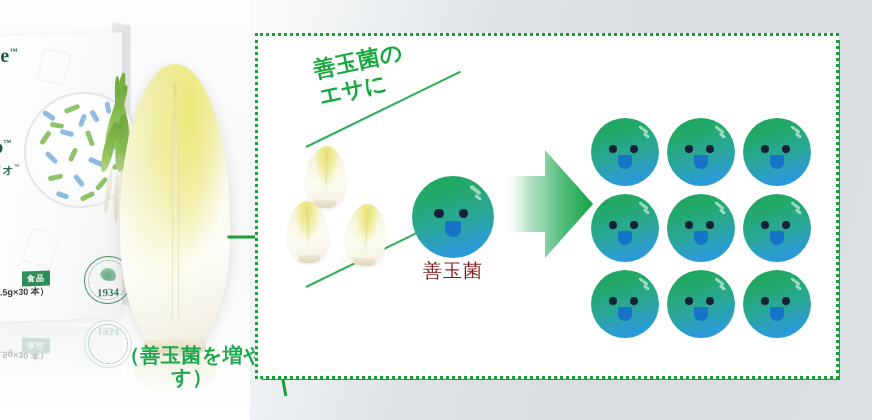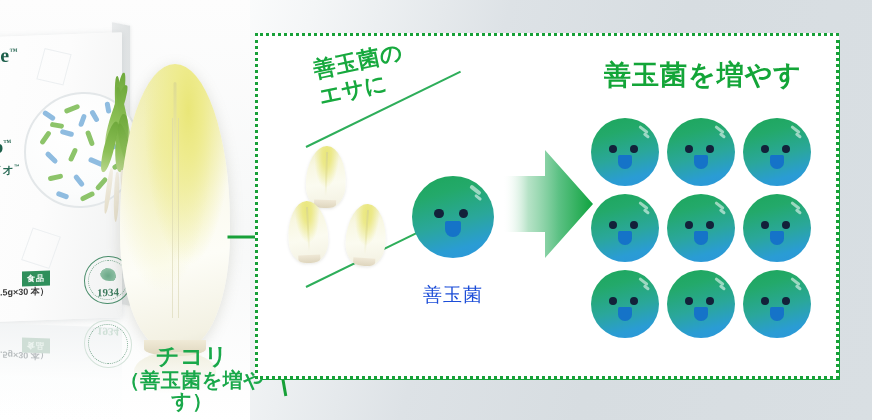--- a/index.html
+++ b/index.html
@@ -210,21 +210,21 @@
   }
   .microbe .sh1,.microbe .sh2{
     position:absolute;background:rgba(255,255,255,.55);border-radius:4px;
     transform:rotate(38deg);
   }
   .microbe .sh1{left:69%;top:15%;width:16%;height:4.5%;}
   .microbe .sh2{left:76%;top:24%;width:10%;height:4%;}
 
   .lbl-zendama{
     position:absolute;left:403px;top:253px;width:100px;text-align:center;
-    color:#1d4ed8;font-size:19px;font-weight:400;letter-spacing:1px;margin-top:24px;
+    color:#7f1d1d;font-size:19px;font-weight:400;letter-spacing:1px;
   }
 
   .arrow{position:absolute;left:500px;top:148px;width:90px;height:110px;}
 
   .head-right{
     position:absolute;left:585px;top:56px;width:230px;text-align:center;
     color:#13a538;font-weight:700;font-size:27px;letter-spacing:1px;
   }
 
   .grid{position:absolute;left:588px;top:118px;width:222px;height:222px;}
@@ -334,21 +334,20 @@
         position:absolute;left:24px;bottom:-2px;width:62px;height:16px;
         background:linear-gradient(180deg,#f0ead7 0%,#ded6bd 100%);
         border-radius:0 0 46% 46%;"></div>
     <div style="
         position:absolute;left:14px;top:288px;width:82px;height:42px;
         background:linear-gradient(180deg,rgba(238,236,216,.75) 0%,rgba(252,252,246,0) 100%);
         border-radius:46% 46% 50% 50%;"></div>
   </div>
 
   <div class="lbl-chicory">
-    <span>チコリ</span>
     <span class="sub">（善玉菌を増やす）</span>
   </div>
 
   <svg class="connector" viewBox="0 0 90 185">
     <polyline points="29,22 58,22 86,182" fill="none" stroke="#17a038" stroke-width="3" stroke-dasharray="3 3" stroke-linecap="square"></polyline>
   </svg>
 
   <div class="shadowband"></div>
   <div class="panel">
 
@@ -390,21 +389,20 @@
         <linearGradient id="arrGrad" x1="0" y1="0" x2="1" y2="0">
           <stop offset="0%" stop-color="#ffffff" stop-opacity="0.05"></stop>
           <stop offset="28%" stop-color="#9ed9b4" stop-opacity="0.75"></stop>
           <stop offset="62%" stop-color="#5cc184"></stop>
           <stop offset="100%" stop-color="#0fa33f"></stop>
         </linearGradient>
       </defs>
       <polygon points="0,28 42,28 42,2 90,56 42,110 42,84 0,84" fill="url(#arrGrad)"></polygon>
     </svg>
 
-    <div class="head-right" style="left:330px;top:21px;width:230px;">善玉菌を増やす</div>
 
     <div class="grid" style="left:333px;top:82px;">
       <div class="microbe" style="left:0px;top:0px;width:68px;height:68px;">
         <span class="sh1"></span>
           <span class="sh2"></span>
           <span class="eye l"></span>
           <span class="eye r"></span>
           <span class="mouth"></span>
       </div>
       <div class="microbe" style="left:76px;top:0px;width:68px;height:68px;">

